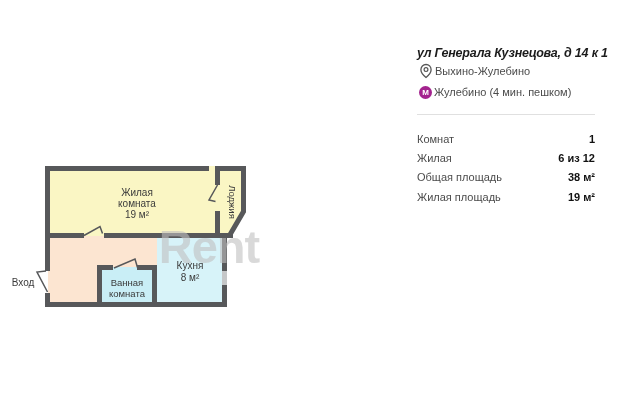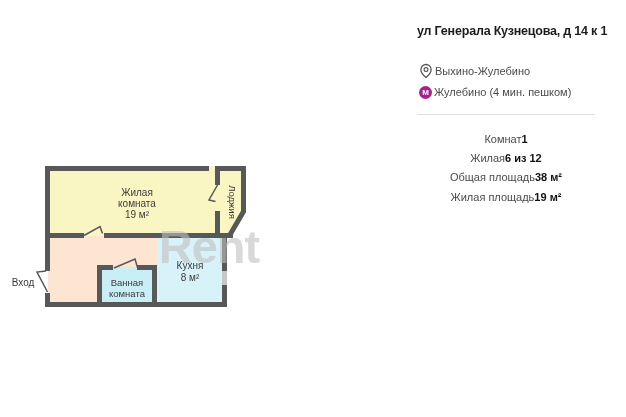--- a/index.html
+++ b/index.html
@@ -1,28 +1,28 @@
 <!DOCTYPE html>
 <html><head>
 <meta charset="utf-8">
 <style>
   html,body{margin:0;padding:0;background:#fff;}
   .page{position:relative;width:626px;height:417px;background:#ffffff;overflow:hidden;
         font-family:"Liberation Sans", sans-serif;}
   .plan-wrap{position:absolute;left:0;top:0;width:320px;height:300px;margin-top:35px;}
-  .title{position:absolute;left:417px;top:24px;width:200px;font-size:12.5px;font-weight:bold;
-         color:#1c1c1c;letter-spacing:-0.2px;white-space:nowrap;}
+  .title{position:absolute;left:417px;top:46px;width:200px;font-size:12.5px;font-weight:bold;
+         color:#1c1c1c;letter-spacing:-0.2px;white-space:nowrap;font-style:italic;}
   .loc-row{position:absolute;left:419px;height:16px;display:flex;align-items:center;gap:2px;}
   .loc-row .txt{font-size:11px;color:#4b4b4b;white-space:nowrap;}
   .metro-badge{width:13px;height:13px;border-radius:50%;display:flex;align-items:center;
                justify-content:center;color:#fff;font-size:8px;font-weight:bold;flex:0 0 13px;}
   .pin{flex:0 0 14px;display:flex;align-items:center;justify-content:center;}
   .divider{position:absolute;left:417px;top:114px;width:178px;height:1px;background:#e0e0e0;}
   .specs{position:absolute;left:417px;top:129px;width:178px;}
-  .spec-row{height:19.3px;display:flex;justify-content:center;align-items:center;}
+  .spec-row{height:19.3px;display:flex;justify-content:space-between;align-items:center;}
   .spec-label{font-size:11px;color:#4b4b4b;}
   .spec-value{font-size:11px;font-weight:bold;color:#111;}
   svg text{font-family:"Liberation Sans", sans-serif;}
 </style>
 </head>
 <body>
 
 <div class="page">
 
   <div class="plan-wrap">

